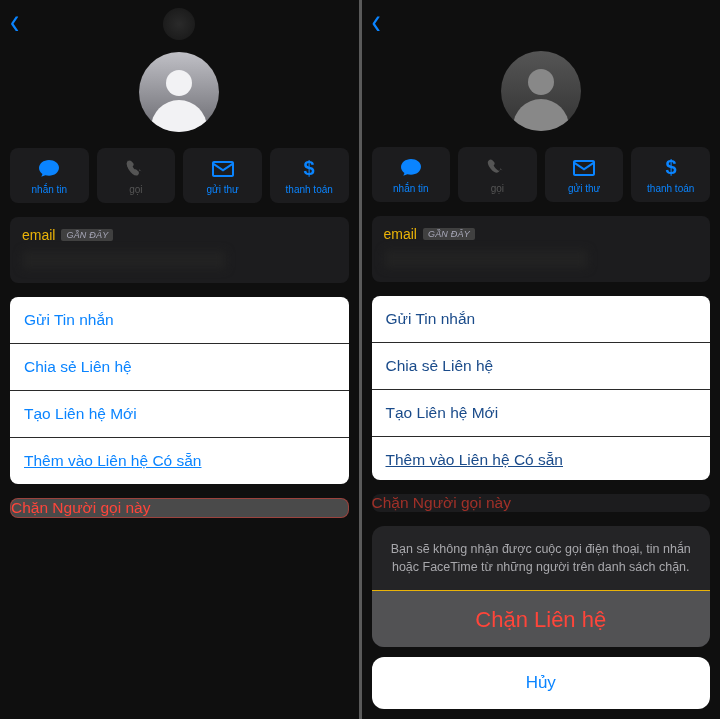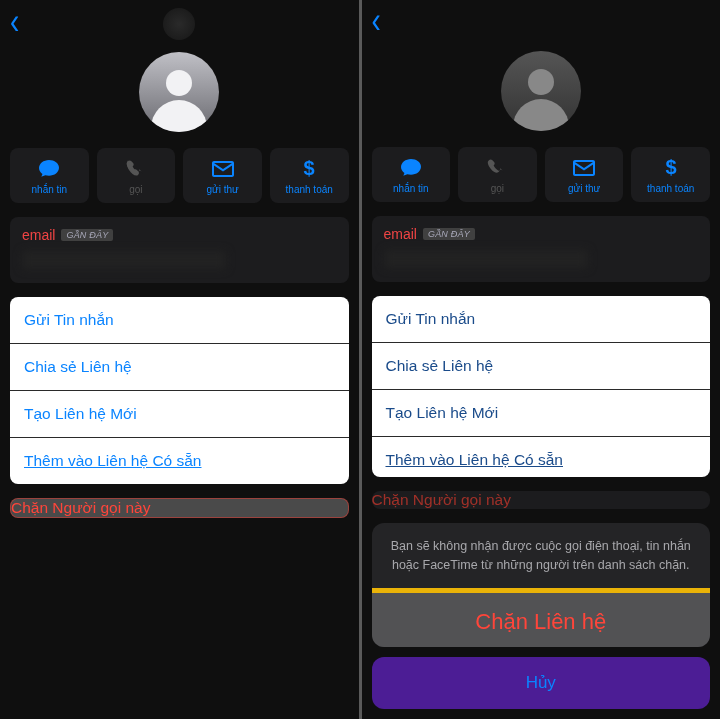--- a/index.html
+++ b/index.html
@@ -15,34 +15,34 @@
   .avatar::after { content: ""; position: absolute; bottom: -12px; width: 56px; height: 44px; border-radius: 28px 28px 0 0; background: #f2f2f4; }
   .avatar.dim::before, .avatar.dim::after { background: #888; }
   .actions-row { display: flex; gap: 8px; padding: 0 10px 14px; }
   .action-btn { flex: 1; background: #1c1c1e; border-radius: 8px; padding: 10px 0 8px; display: flex; flex-direction: column; align-items: center; gap: 4px; cursor: pointer; }
   .action-icon { height: 22px; display: flex; align-items: center; justify-content: center; }
   .action-label { font-size: 10px; color: #0a84ff; }
   .action-btn.disabled .action-label, .action-btn.disabled .action-icon { color: #555; }
   .action-btn .action-icon { color: #0a84ff; }
   .email-card { background: #1c1c1e; margin: 0 10px 14px; border-radius: 8px; padding: 10px 12px 14px; }
   .email-row { display: flex; align-items: center; gap: 6px; }
-  .email-label { color: #ef4444; font-size: 14px; }
+  .email-label { color: #eab308; font-size: 14px; }
   .email-badge { background: #404040; color: #aab; font-size: 9px; padding: 1px 5px; border-radius: 2px; letter-spacing: 0.2px; font-style: italic; }
   .email-blur { margin-top: 8px; height: 18px; width: 65%; background: #222; border-radius: 3px; filter: blur(4px); }
   .list { background: #ffffff; margin: 0 10px 14px; border-radius: 8px; overflow: hidden; }
   .list-item { padding: 14px 14px; font-size: 15.5px; color: #0a84ff; border-bottom: 1px solid #2a2a2a; cursor: pointer; }
   .list-item:last-child { border-bottom: none; text-decoration: underline; }
   .block-card { background: #4a4a4a; margin: 0 10px 14px; border-radius: 8px; cursor: pointer; border: 1px solid rgba(255,59,48,0.45); }
   .block-card.dim { background: #1c1c1e; border: none; }
   .block-text { color: #ff453a; font-size: 15.5px; }
   .block-card.dim .block-text { color: #a03028; }
   .sheet { background: #242426; margin: 0 10px 10px; border-radius: 12px; overflow: hidden; }
-  .sheet-msg { padding: 14px 18px; text-align: center; color: #a8a8ac; font-size: 12.5px; line-height: 1.45; border-bottom: 5px solid #eab308; }
+  .sheet-msg { padding: 14px 18px; text-align: center; color: #a8a8ac; font-size: 12.5px; line-height: 1.45; border-bottom: 1px solid #eab308; }
   .sheet-action { background: #525254; padding: 16px; text-align: center; color: #ff453a; font-size: 22px; cursor: pointer; }
-  .cancel-btn { background: #4c1d95; margin: 0 10px 10px; border-radius: 12px; padding: 16px; text-align: center; color: #0a84ff; font-size: 17px; font-weight: 500; cursor: pointer; }
+  .cancel-btn { background: #ffffff; margin: 0 10px 10px; border-radius: 12px; padding: 16px; text-align: center; color: #0a84ff; font-size: 17px; font-weight: 500; cursor: pointer; }
   .scr2 .list-item { color: #1a4b8a; }
   svg { display: block; }
 </style>
 </head>
 <body>
 
 <div class="screen">
   <div class="topbar">
     <div class="back-chevron">‹</div>
     <div class="home-indicator"></div>

